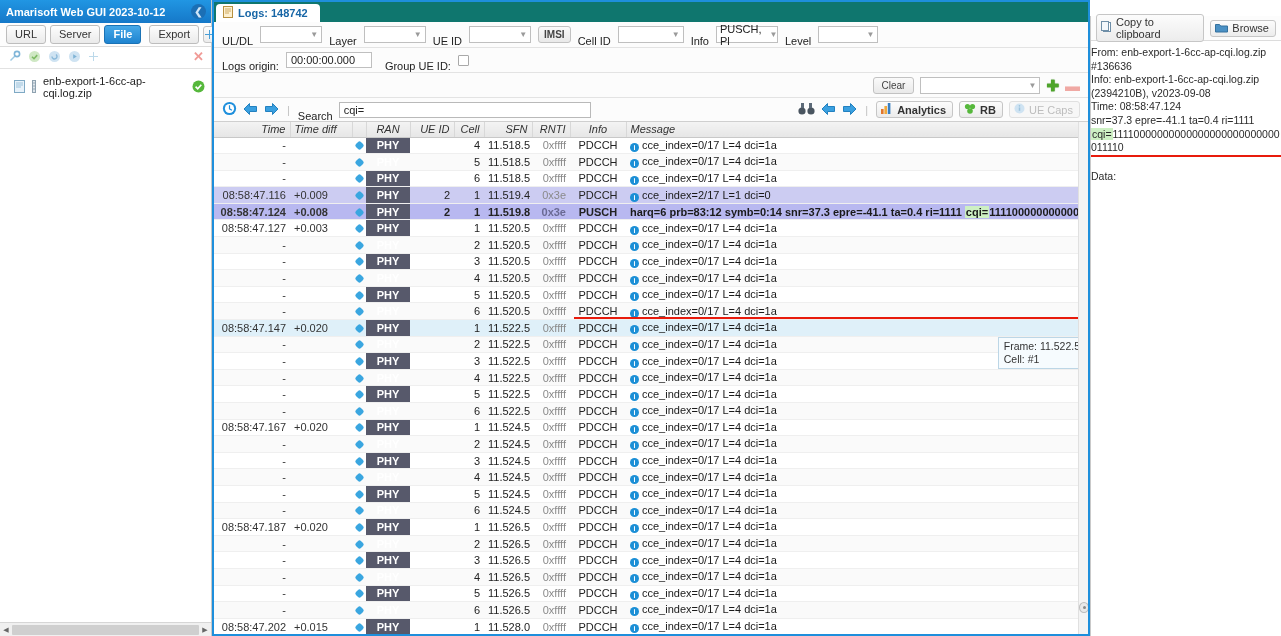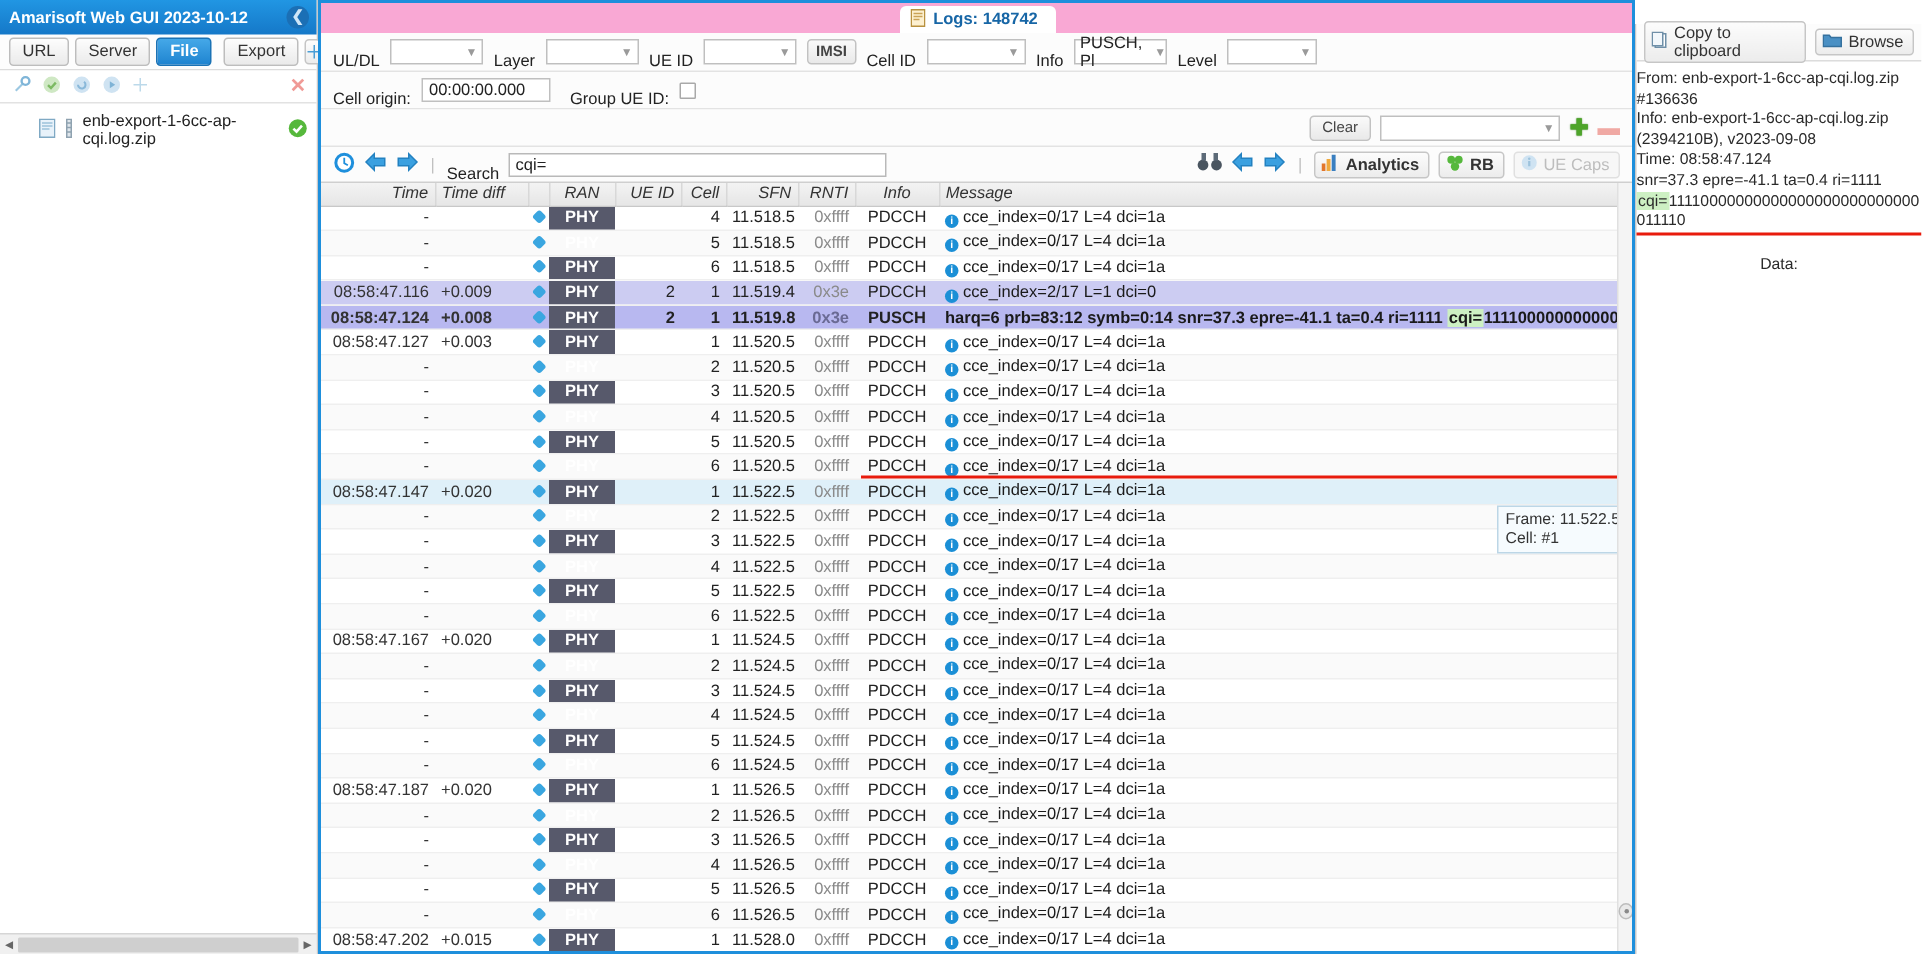--- a/index.html
+++ b/index.html
@@ -57,42 +57,42 @@
     padding: 0 8px; background: #fff; border-bottom: 1px solid #e2e2e2;
     position: relative;
   }
   .side-toolbar .close-x {
     position: absolute; right: 7px; top: 3px;
     color: #f09a96; font-size: 13px; font-weight: bold; line-height: 14px;
   }
   .file-list { flex: 1; background: #fff; padding-top: 4px; overflow: hidden; }
   .file-row {
     display: flex; align-items: center; gap: 4px;
-    padding: 2px 6px 2px 14px; font-size: 11px; color: #222; margin-left: 12px;
+    padding: 2px 6px 2px 14px; font-size: 11px; color: #222;
   }
   .hscroll {
     height: 14px; background: #f0f0f0; border-top: 1px solid #d6d6d6;
     display: flex; align-items: center;
   }
   .hscroll .arr {
     width: 12px; height: 12px; font-size: 7px; color: #666;
     display: flex; align-items: center; justify-content: center;
   }
   .hscroll .trk { flex: 1; height: 10px; background: #cfcfcf; border-radius: 1px; }
 
   
   #main {
     position: absolute; left: 212px; top: 0; width: 878px; height: 636px;
     background: #1e8fdc; padding: 2px;
   }
   #main-inner {
     width: 100%; height: 100%; background: #fff;
     display: flex; flex-direction: column; overflow: hidden;
   }
-  .tabstrip { height: 20px; background: #f9a8d4; display: flex; align-items: flex-end; justify-content: center; }
+  .tabstrip { height: 20px; background: #0f766e; display: flex; align-items: flex-end; }
   .logtab {
     background: #fff; color: #1766a6; font-weight: bold; font-size: 11px;
     padding: 3px 12px 3px 7px; border-radius: 4px 4px 0 0;
     display: flex; align-items: center; gap: 5px; height: 18px; margin-left: 2px;
   }
   .filters {
     background: #fcfcfc; border-bottom: 1px solid #e3e3e3;
     padding: 5px 8px; display: flex; align-items: center; gap: 7px;
     font-size: 11px; height: 26px;
   }
@@ -220,21 +220,21 @@
     height: 25px; display: flex; align-items: center; gap: 6px;
     padding: 0 5px; background: #fcfcfc; border-bottom: 1px solid #dcdcdc;
   }
   .rp-body {
     flex: 1; padding: 5px 0; font-size: 10.5px; line-height: 13.6px; color: #2a2a2a;
     word-break: break-all; position: relative;
   }
   .rp-body .underline-red {
     border-bottom: 2px solid #e81b0c; display: inline-block; width: 100%;
   }
-  .rp-data { margin-top: 13px; text-align: center; }
+  .rp-data { margin-top: 13px; }
 </style>
 </head>
 <body>
 
 <div id="app">
 
   <div id="sidebar">
     <div class="side-title">
       <span>Amarisoft Web GUI 2023-10-12</span>
       <span class="collapse-btn">❮</span>
@@ -362,21 +362,21 @@
           <span class="caret">▼</span>
         </span>
         <span class="flabel">Level</span>
         <span class="sel" style="width:54px">
           <span></span>
           <span class="caret">▼</span>
         </span>
       </div>
 
       <div class="row2">
-        <span class="flabel">Cell origin:</span>
+        <span class="flabel">Logs origin:</span>
         <span class="tinput" style="width:86px">
           <span>00:00:00.000</span>
         </span>
         <span class="flabel" style="margin-left:6px">Group UE ID:</span>
         <span class="chkbox"></span>
       </div>
 
       <div class="row3">
         <span style="flex:1"></span>
         <span class="btn-sm" style="font-weight:normal;padding:2px 8px">Clear</span>

